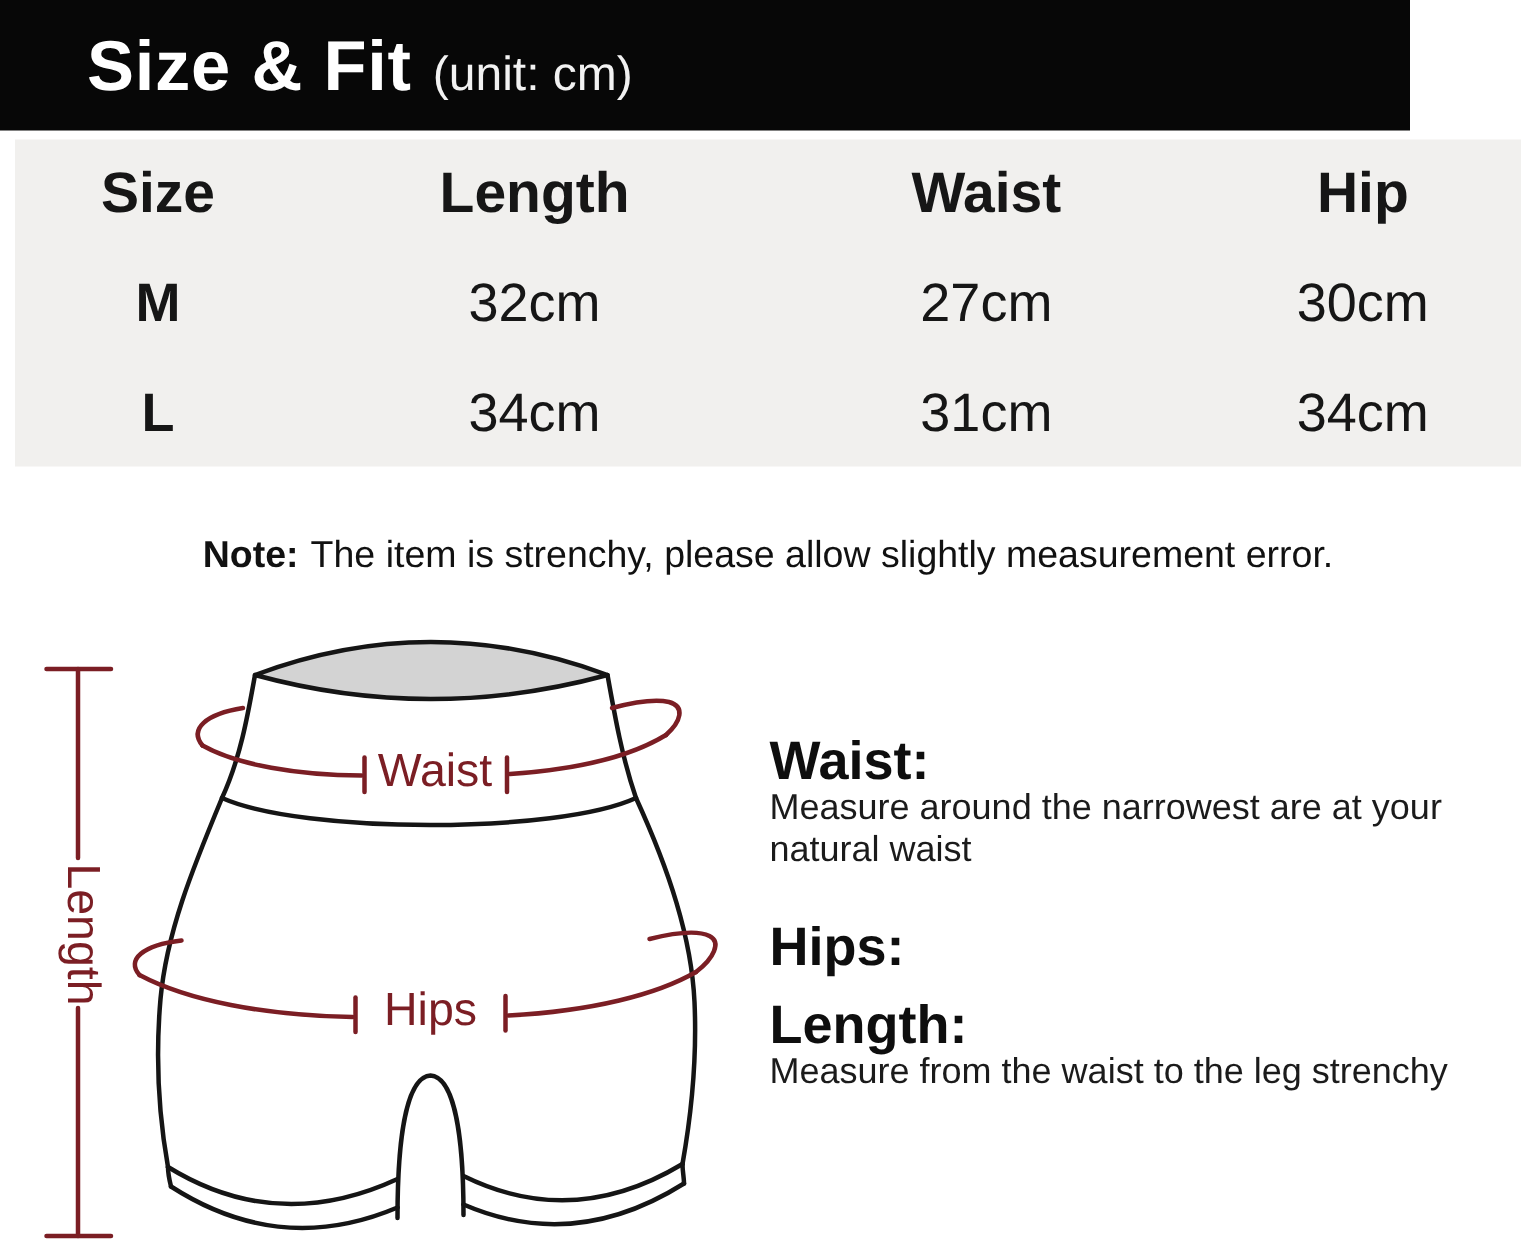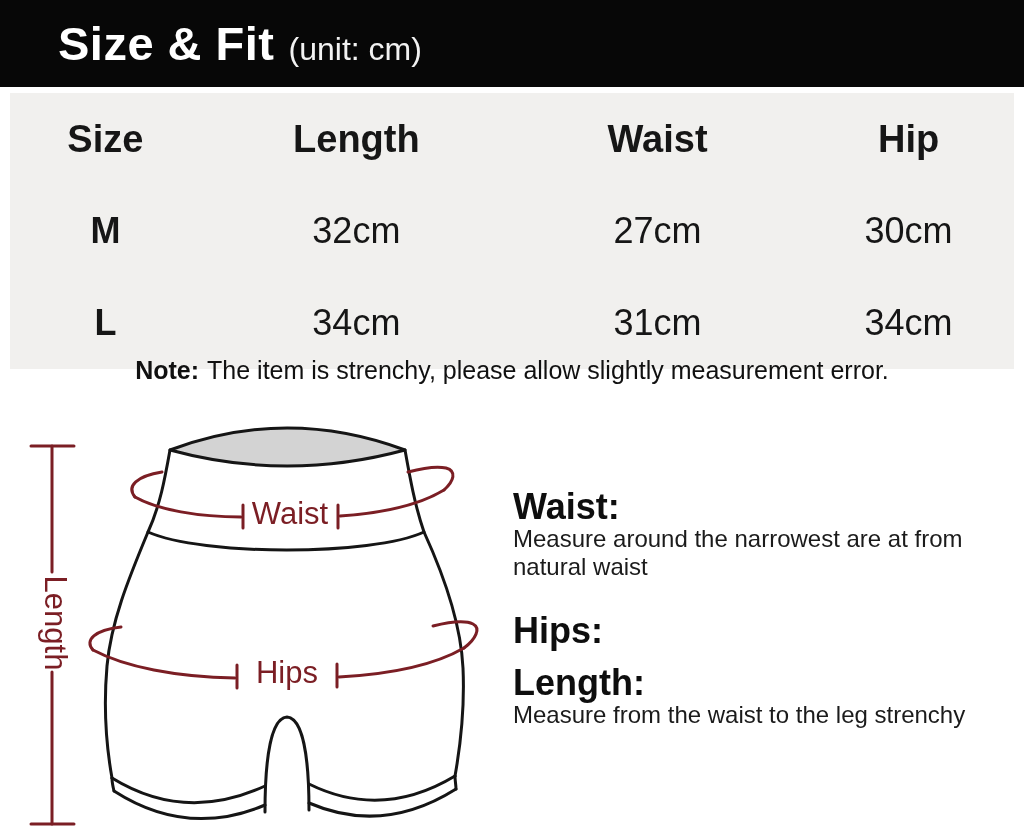--- a/index.html
+++ b/index.html
@@ -2,29 +2,29 @@
 <html><head>
 <meta charset="utf-8">
 <style>
   html,body{margin:0;padding:0;}
   body{
     width:1024px;height:840px;position:relative;overflow:hidden;
     background:#ffffff;font-family:"Liberation Sans",sans-serif;
   }
   
   .titlebar{
-    position:absolute;top:0;left:0;width:1024px;height:87px;
+    position:absolute;top:0;left:0;width:940px;height:87px;
     background:#070707;line-height:87px;padding-left:58px;box-sizing:border-box;
     white-space:nowrap;
   }
   .titlebar .title{font-size:47px;font-weight:bold;color:#ffffff;letter-spacing:.5px;}
   .titlebar .unit{font-size:32px;font-weight:400;color:#f2f2f2;margin-left:14px;}
   
   .size-table{
-    position:absolute;top:93px;left:10px;width:1004px;height:276px;
+    position:absolute;top:93px;left:10px;width:1004px;height:218px;
     background:#f1f0ee;
     display:grid;grid-template-columns:19% 31% 29% 21%;grid-template-rows:1fr 1fr 1fr;
   }
   .cell{display:flex;align-items:center;justify-content:center;
     font-size:36px;color:#161616;}
   .cell.head{font-weight:bold;font-size:38px;}
   .cell.sizecol{font-weight:bold;}
   
   .note{
     position:absolute;top:356px;left:0;width:1024px;text-align:center;
@@ -112,21 +112,21 @@
     <path class="maroon" d="M 237,245 L 237,268"></path>
     <path class="maroon" d="M 337,244 L 337,267"></path>
     <path class="maroon" d="M 339,257 C 395,254 438,243 464,228"></path>
     <path class="maroon" d="M 464,228 C 476,219 481,208 473,204 C 465,200 449,202 433,206"></path>
     <text class="mlabel" x="287" y="263" text-anchor="middle">Hips</text>
   </g>
 </svg>
 
 <div class="guide-item g0">
   <h3>Waist:</h3>
-  <div class="gline">Measure around the narrowest are at from</div>
+  <div class="gline">Measure around the narrowest are at your</div>
   <div class="gline">natural waist</div>
 </div>
 
 <div class="guide-item g1">
   <h3>Hips:</h3>
 </div>
 
 <div class="guide-item g2">
   <h3>Length:</h3>
   <div class="gline">Measure from the waist to the leg strenchy</div>

